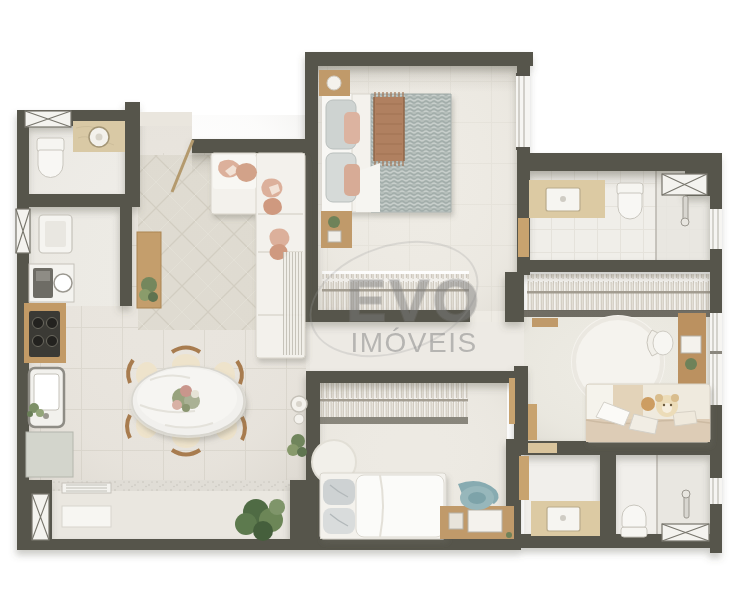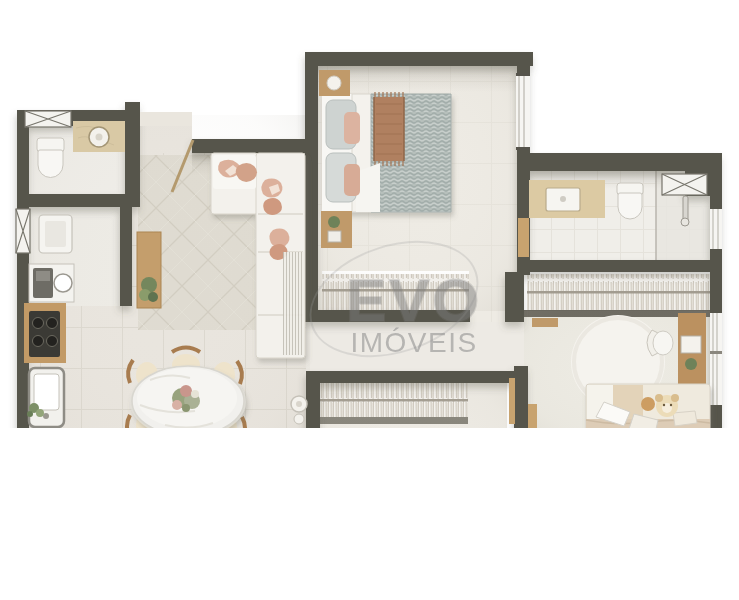--- a/index.html
+++ b/index.html
@@ -1,16 +1,16 @@
 <!DOCTYPE html>
 <html><head>
 <meta charset="utf-8">
 <style>
 html,body{margin:0;padding:0;background:#ffffff;}
-#stage{width:739px;height:428px;position:relative;font-family:"Liberation Sans",sans-serif;}
+#stage{width:739px;height:600px;position:relative;font-family:"Liberation Sans",sans-serif;}
 </style>
 </head>
 <body>
 <div id="stage">
 <svg width="739" height="600" viewBox="0 0 739 600">
 <defs>
 <pattern id="closet" width="5" height="40" patternUnits="userSpaceOnUse">
 <rect width="5" height="40" fill="#f4f2ee"></rect>
 <path d="M1.1 2 L1.4 38 M3.4 1 L3.1 39" stroke="#bfb8aa" stroke-width="0.8" fill="none"></path>
 <path d="M2.3 3 L2.5 37" stroke="#ddd8cd" stroke-width="0.6" fill="none"></path>

